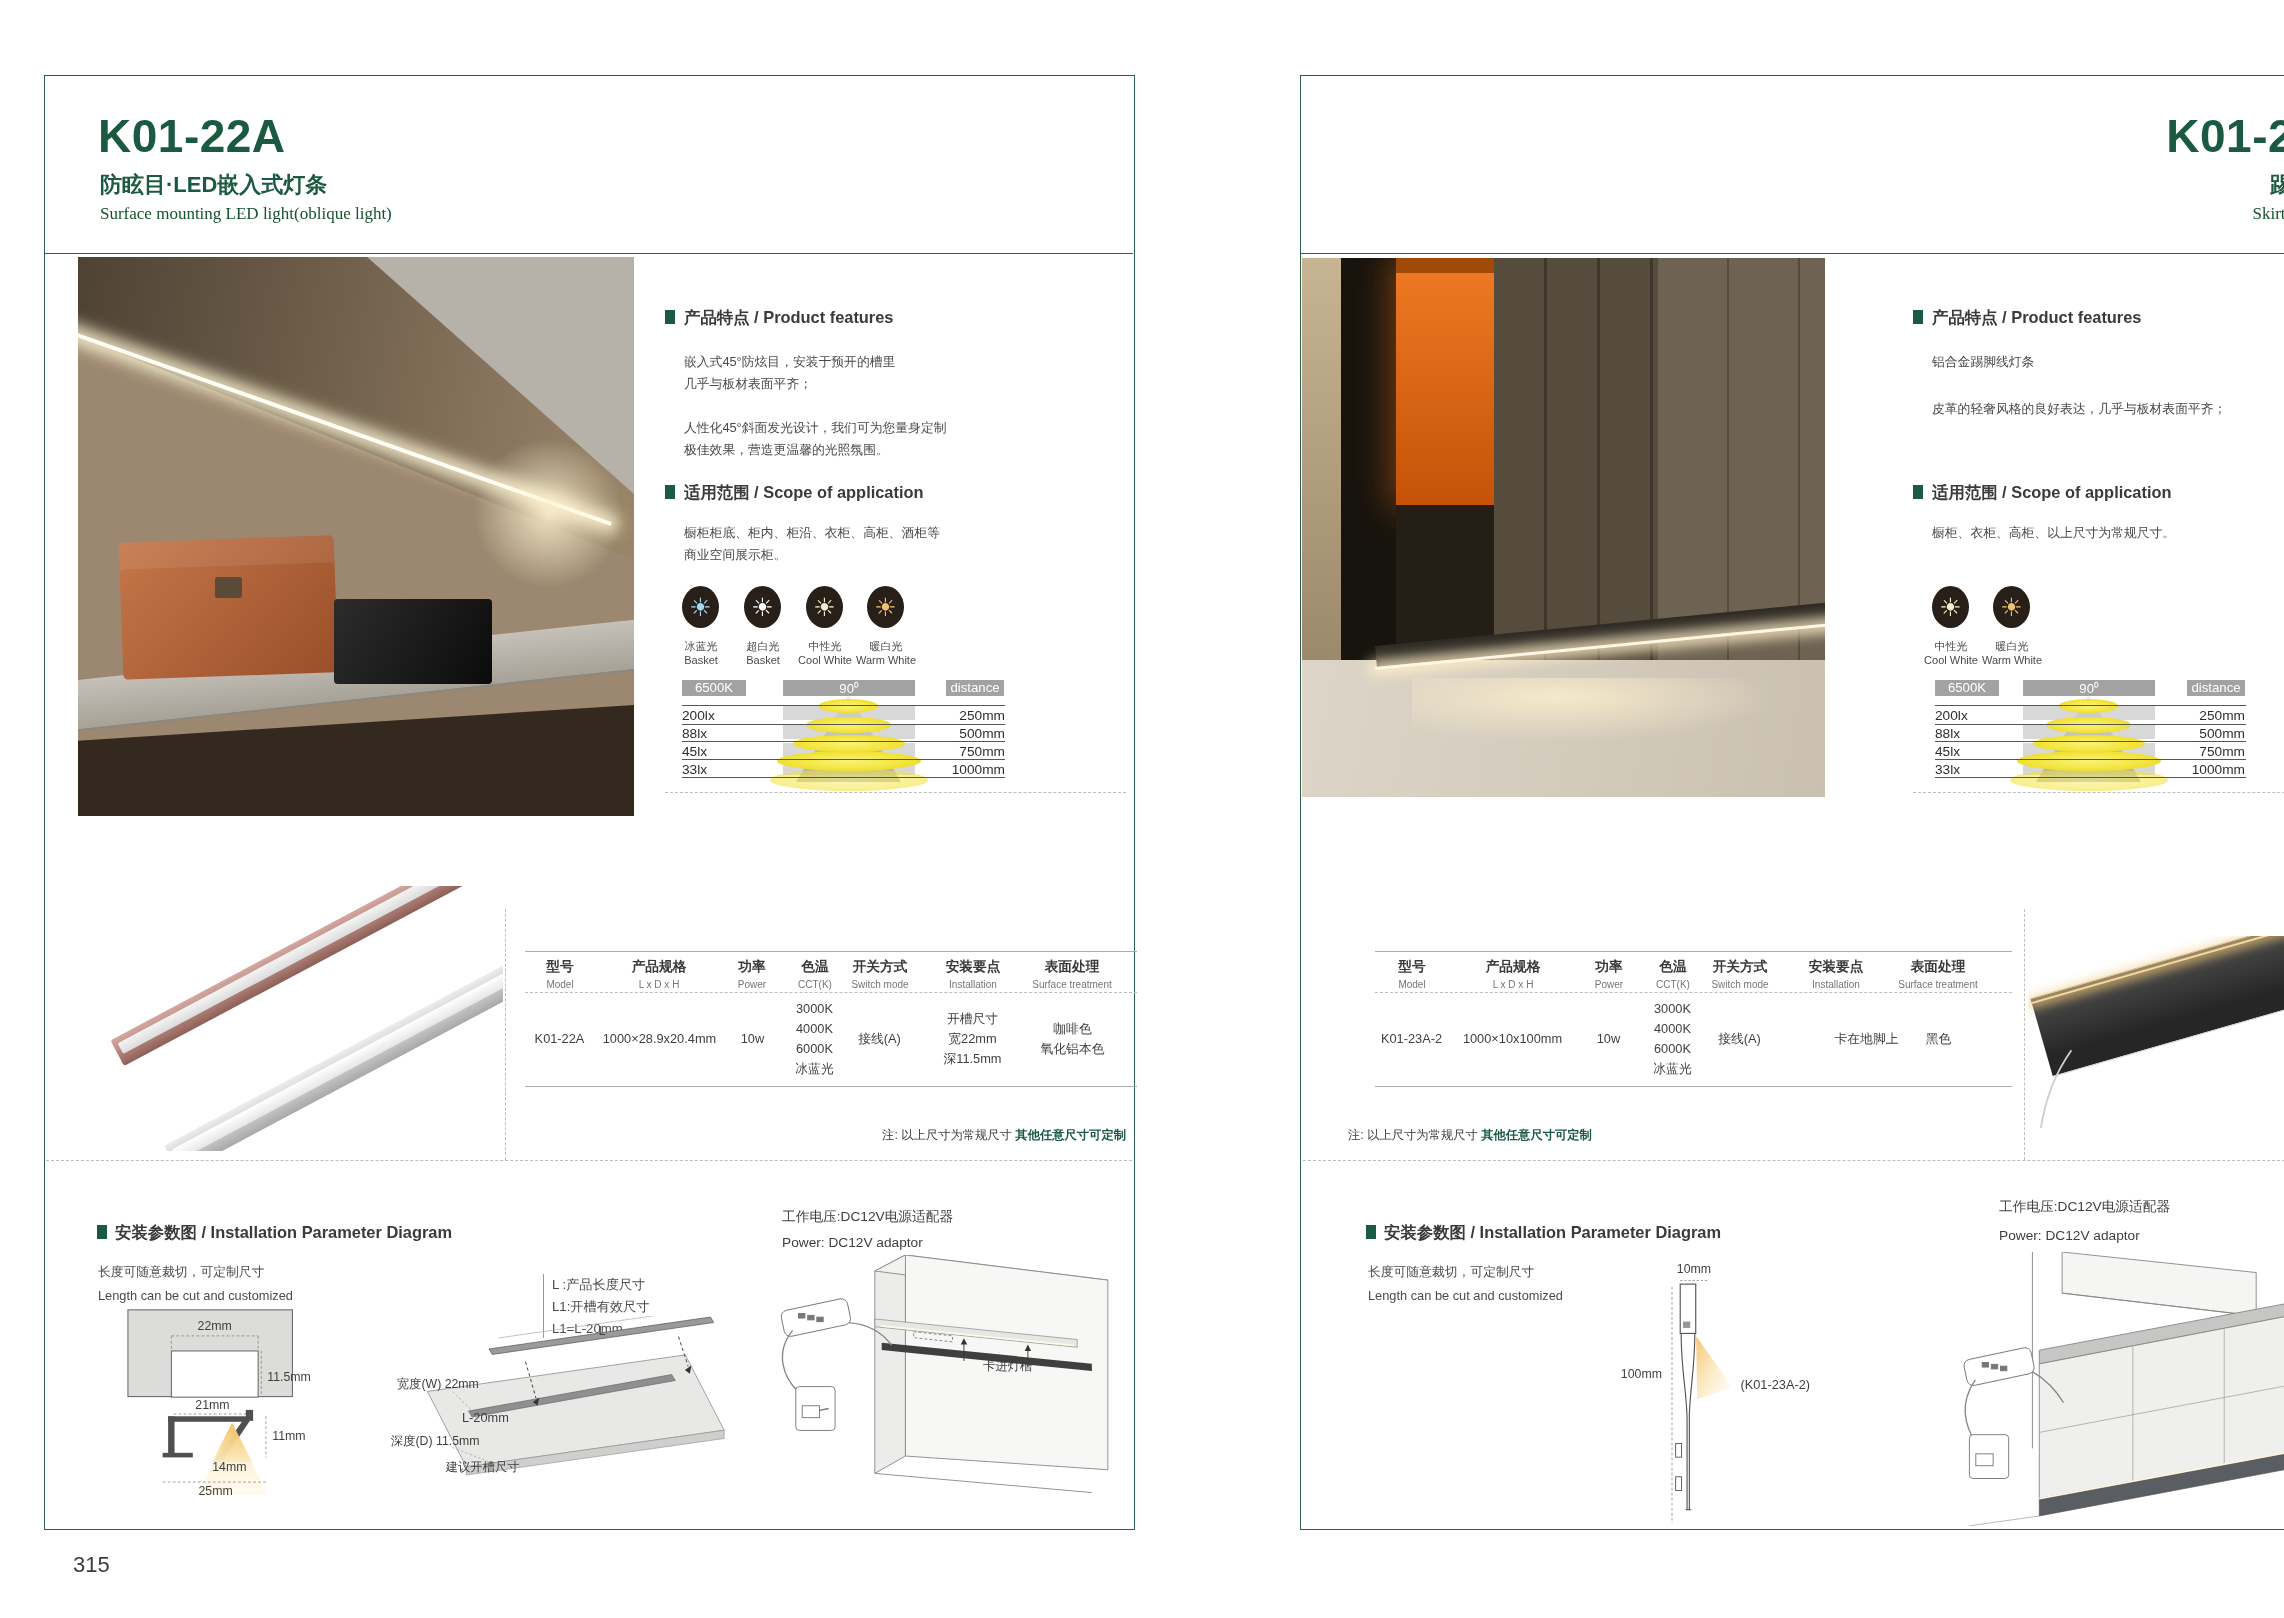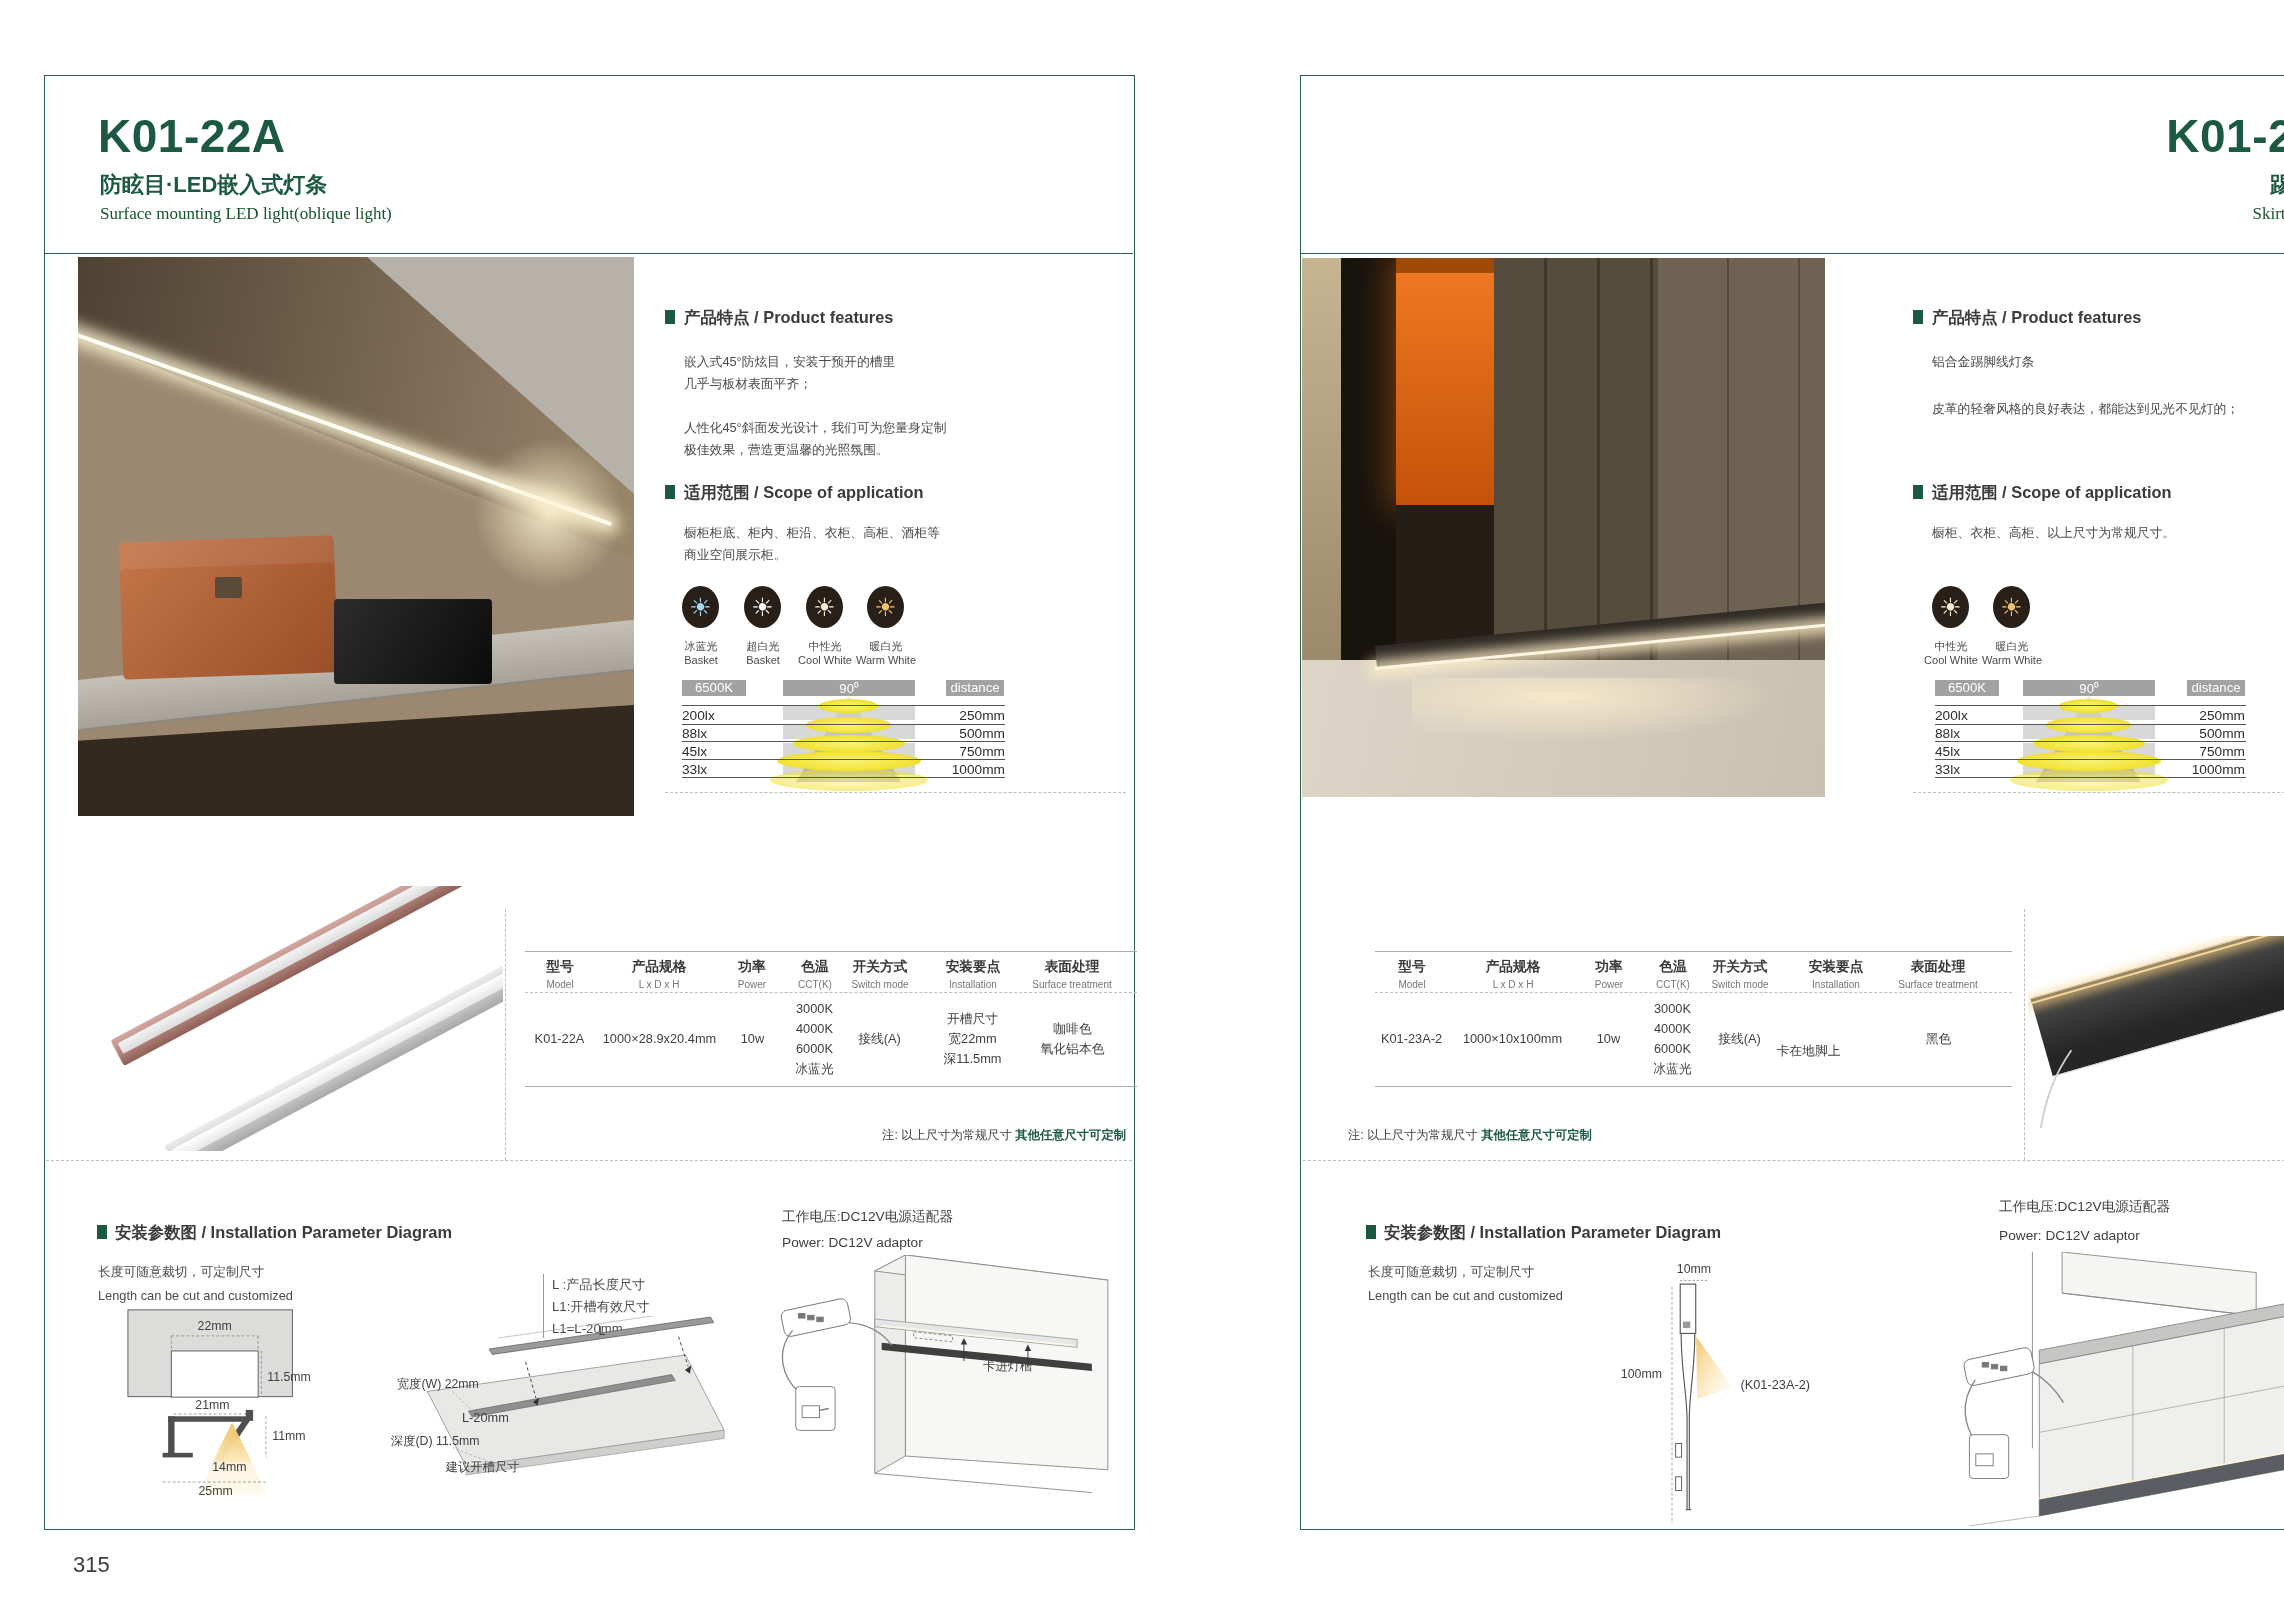--- a/index.html
+++ b/index.html
@@ -295,21 +295,21 @@
     <div style="left:356px;top:0;width:167px;height:420px;background:repeating-linear-gradient(90deg,#6e6252 0 69px,#554b3d 69px 71px);"></div>
     <div style="left:0;top:402px;width:523px;height:137px;background:linear-gradient(100deg,#ddd6c8,#c9c0b0);"></div>
     <div style="left:73px;top:388px;width:480px;height:21px;background:#2e2a24;transform:rotate(-5.5deg);transform-origin:left top;"></div>
     <div style="left:73px;top:409px;width:480px;height:3.2px;background:#fff7e2;transform:rotate(-5.5deg);transform-origin:left top;box-shadow:0 0 13.7px 5.5px rgba(255,238,200,.95);"></div>
     <div style="left:110px;top:420px;width:365px;height:64px;background:radial-gradient(ellipse at 40% 30%,rgba(255,240,205,.8),rgba(255,240,205,0) 70%);"></div>
   </div>
 
   <div class="bullet" style="left:1913px;top:310px;"></div>
   <div class="sech" style="left:1932px;top:309px;">产品特点 / Product features</div>
   <div class="body27" style="left:1932px;top:351px;">铝合金踢脚线灯条</div>
-  <div class="body27" style="left:1932px;top:398px;">皮革的轻奢风格的良好表达，都能达到见光不见灯的；</div>
+  <div class="body27" style="left:1932px;top:398px;">皮革的轻奢风格的良好表达，几乎与板材表面平齐；</div>
 
   <div class="bullet" style="left:1913px;top:485px;"></div>
   <div class="sech" style="left:1932px;top:484px;">适用范围 / Scope of application</div>
   <div class="body27" style="left:1932px;top:522px;">橱柜、衣柜、高柜、以上尺寸为常规尺寸。</div>
 
   <div class="iconc" style="left:1932px;top:586px;">
       <span class="sun" style="color:#f6eccf;">☀</span>
     </div>
   <div class="iconc" style="left:1993px;top:586px;">
       <span class="sun" style="color:#f0c26b;">☀</span>
@@ -376,21 +376,21 @@
     </div>
   <div class="dashH" style="left:1375px;top:992px;width:637px;"></div>
   <div class="tcell" style="left:1343px;top:1029px;">K01-23A-2</div>
   <div class="tcell" style="left:1444px;top:1029px;">1000×10x100mm</div>
   <div class="tcell" style="left:1540px;top:1029px;">10w</div>
   <div class="tcell" style="left:1604px;top:999px;">3000K
 4000K
 6000K
 冰蓝光</div>
   <div class="tcell" style="left:1671px;top:1029px;">接线(A)</div>
-  <div class="tcell" style="left:1740px;top:1029px;margin-top:12px;">卡在地脚上</div>
+  <div class="tcell" style="left:1798px;top:1029px;">卡在地脚上</div>
   <div class="tcell" style="left:1870px;top:1029px;">黑色</div>
   <div class="solidg" style="left:1375px;top:1086px;width:637px;"></div>
   <div class="note" style="left:1348px;top:1127px;">
     <span>注: 以上尺寸为常规尺寸 </span><b>其他任意尺寸可定制</b>
   </div>
   <div class="dashV" style="left:2024px;top:909px;height:251px;"></div>
 
   <div class="ph" style="left:2028px;top:936px;width:370px;height:201px;">
     <div style="left:25px;top:59px;width:379px;height:80px;background:linear-gradient(180deg,#4c4c4c,#262626 75%);border-top:1.8px solid #bdbdbd;border-bottom:1.4px solid #d4d4d4;transform:rotate(-16deg);transform-origin:left bottom;">
       <div style="position:absolute;left:0;top:2.7px;width:100%;height:2.7px;background:#f3d79e;box-shadow:0 0 11px 4.1px rgba(240,200,120,.8);"></div>

